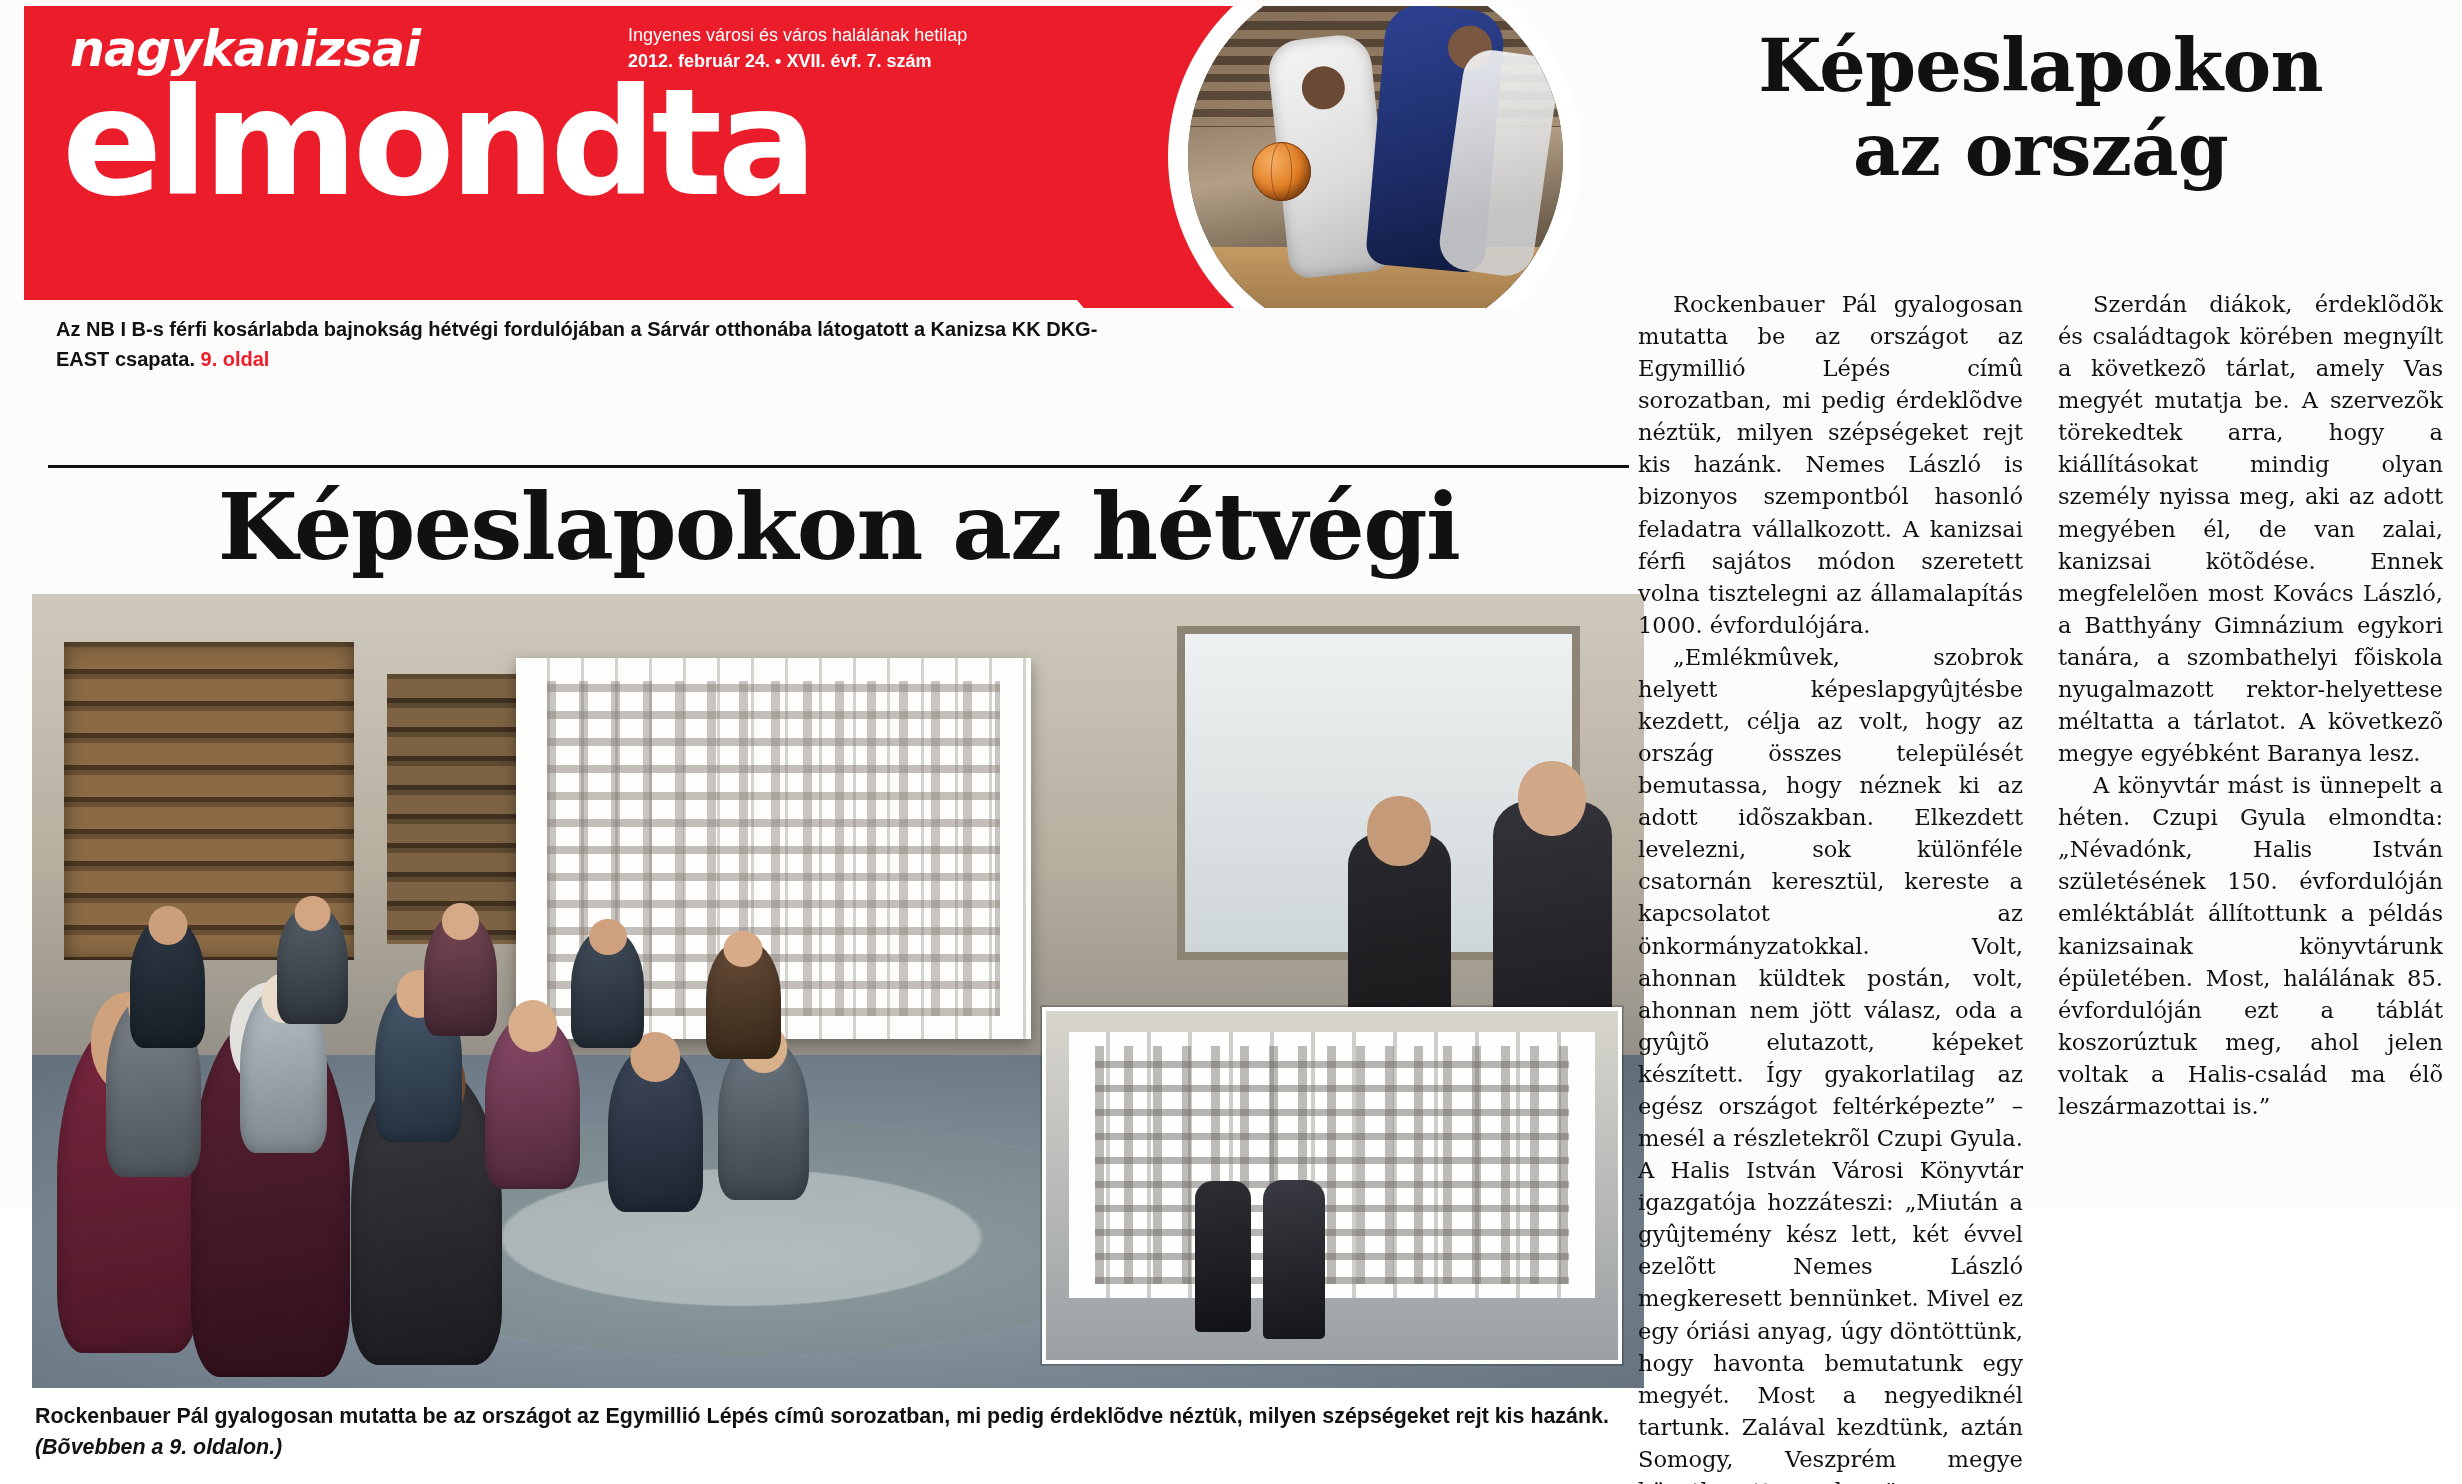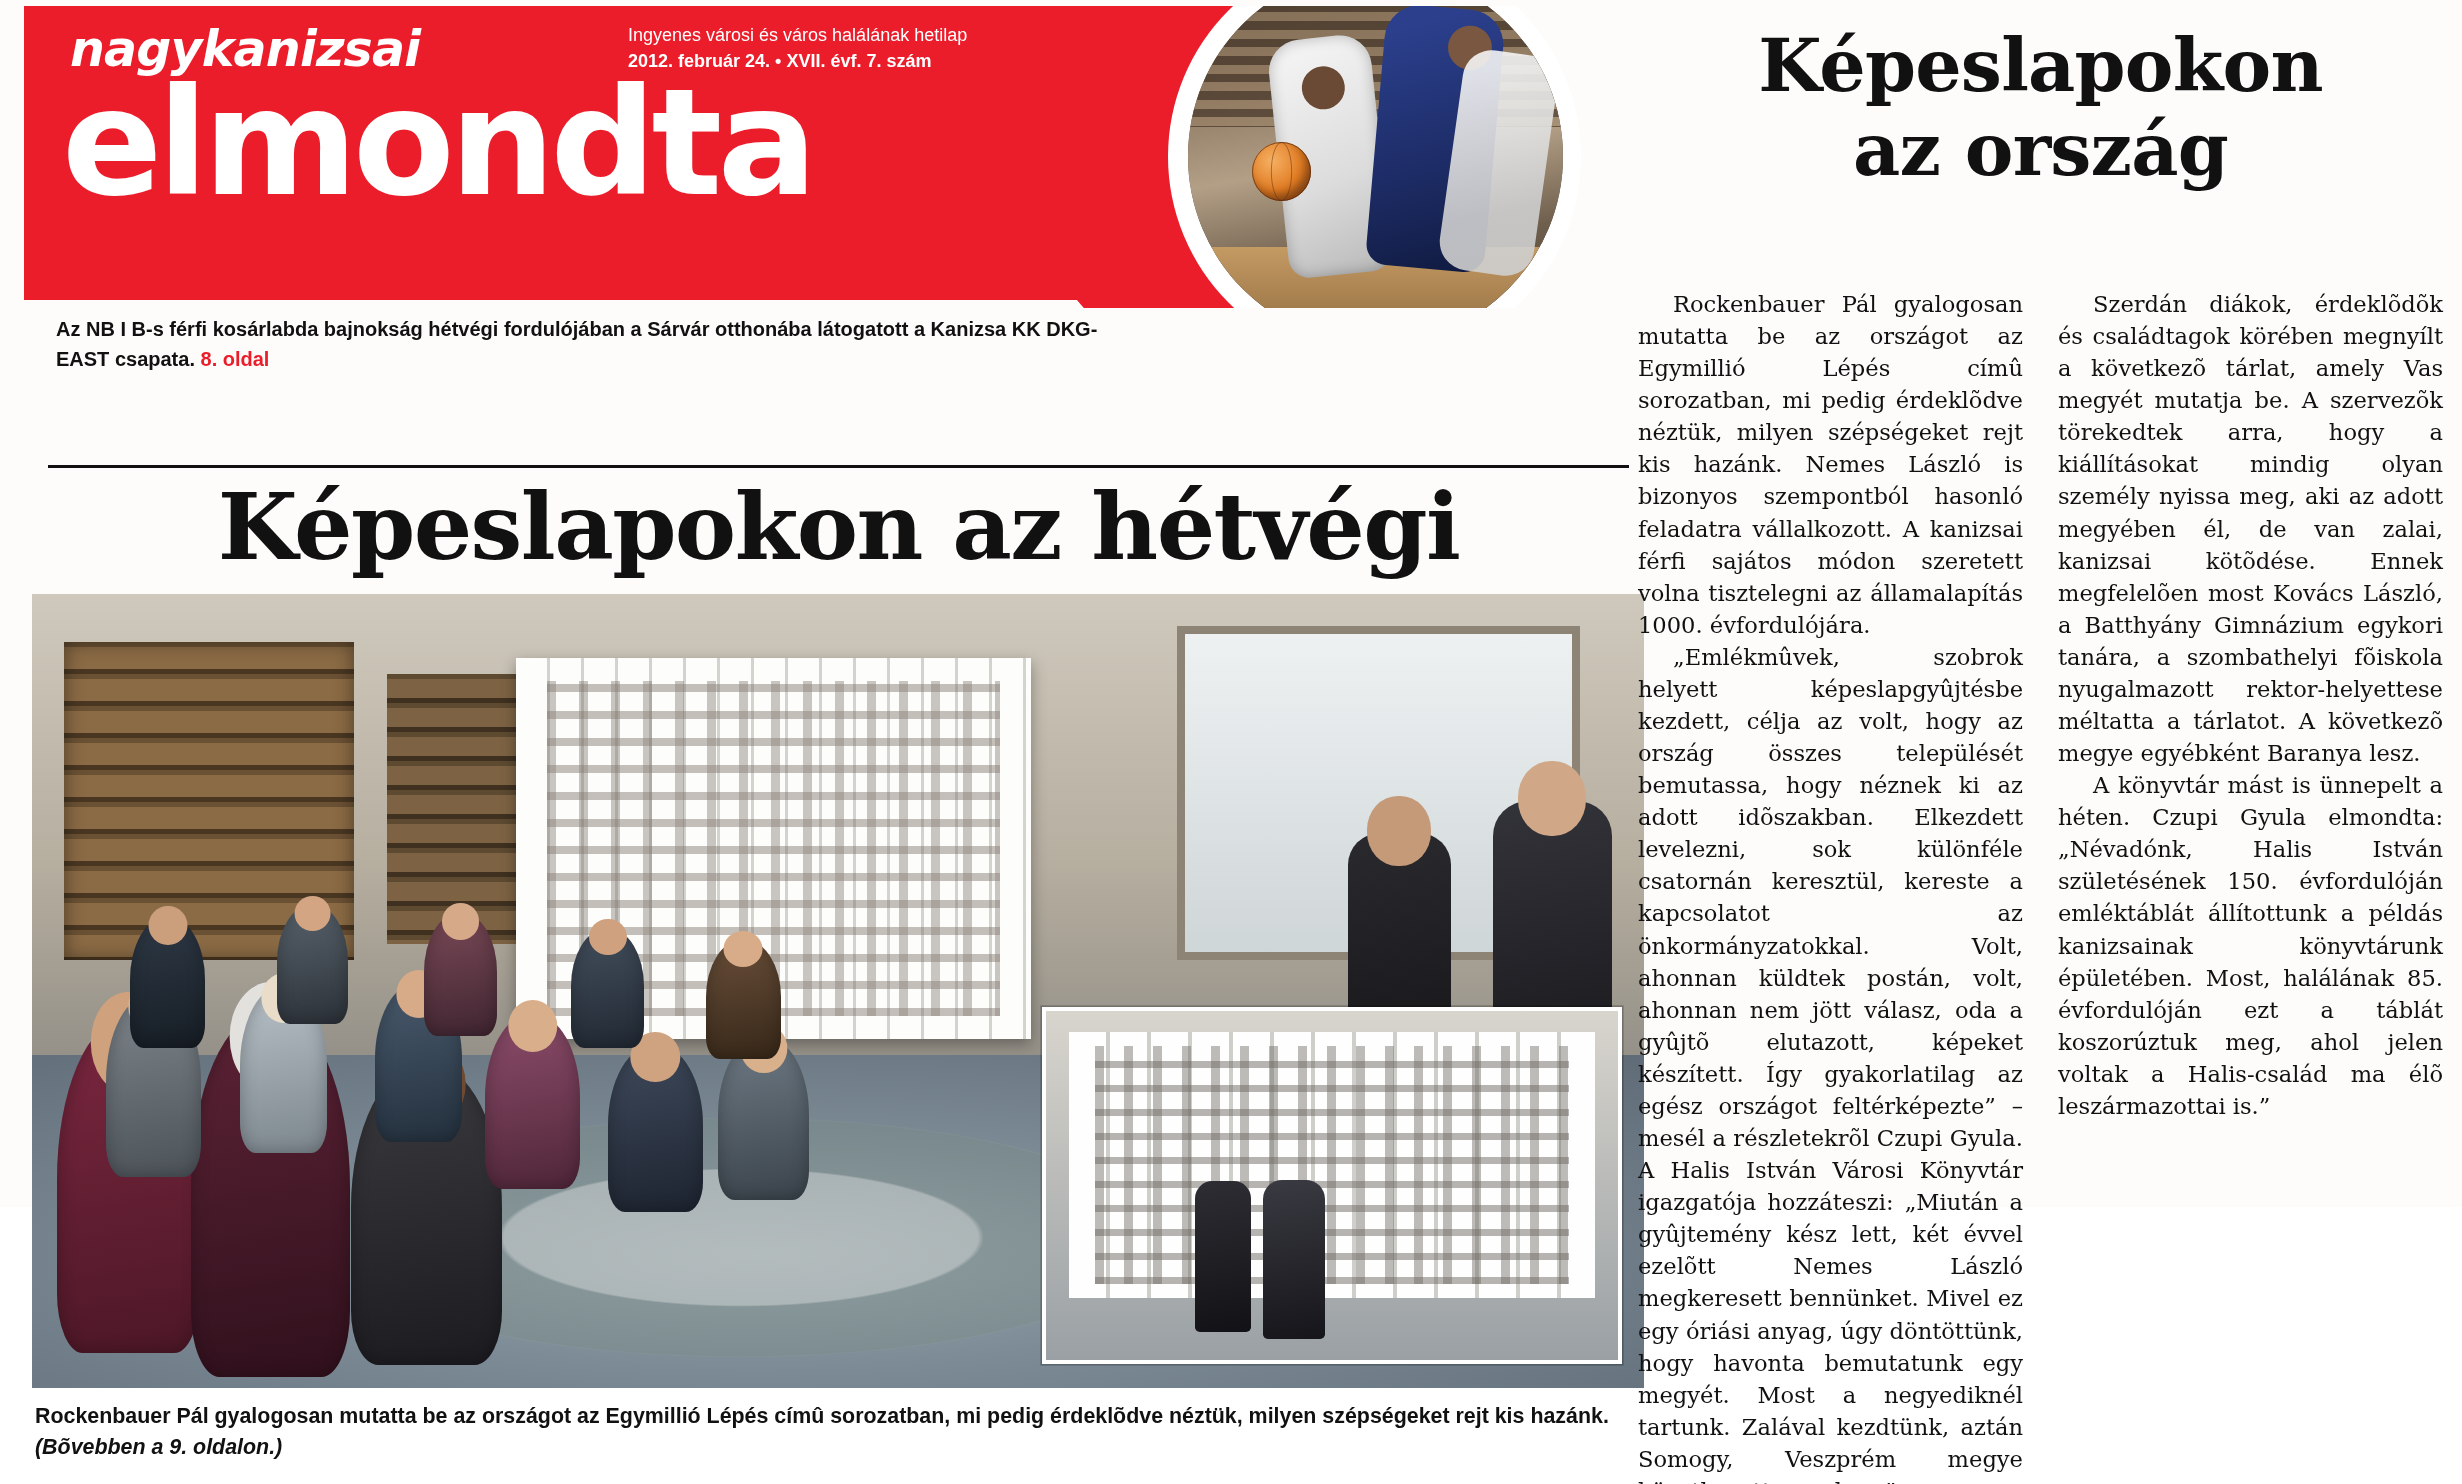--- a/index.html
+++ b/index.html
@@ -416,21 +416,21 @@
       <div class="brand-main">elmondta</div>
       <div class="issue-line">
         <div class="sub">Ingyenes városi és város halálának hetilap</div>
         <div>2012. február 24. • XVII. évf. 7. szám</div>
       </div>
     </div>
 
     <div class="teaser">
       <div class="teaser-text">
         <span>Az NB I B-s férfi kosárlabda bajnokság hétvégi fordulójában a Sárvár otthonába látogatott a Kanizsa KK DKG-EAST csapata.</span>
-        <span class="teaser-page">8. oldal</span>
+        <span class="teaser-page">9. oldal</span>
       </div>
     </div>
 
     <div class="rule"></div>
 
     <div class="main-headline">Képeslapokon az hétvégi</div>
 
     <div class="main-photo">
       <div class="mp-wall"></div>
       <div class="mp-shelf"></div>

